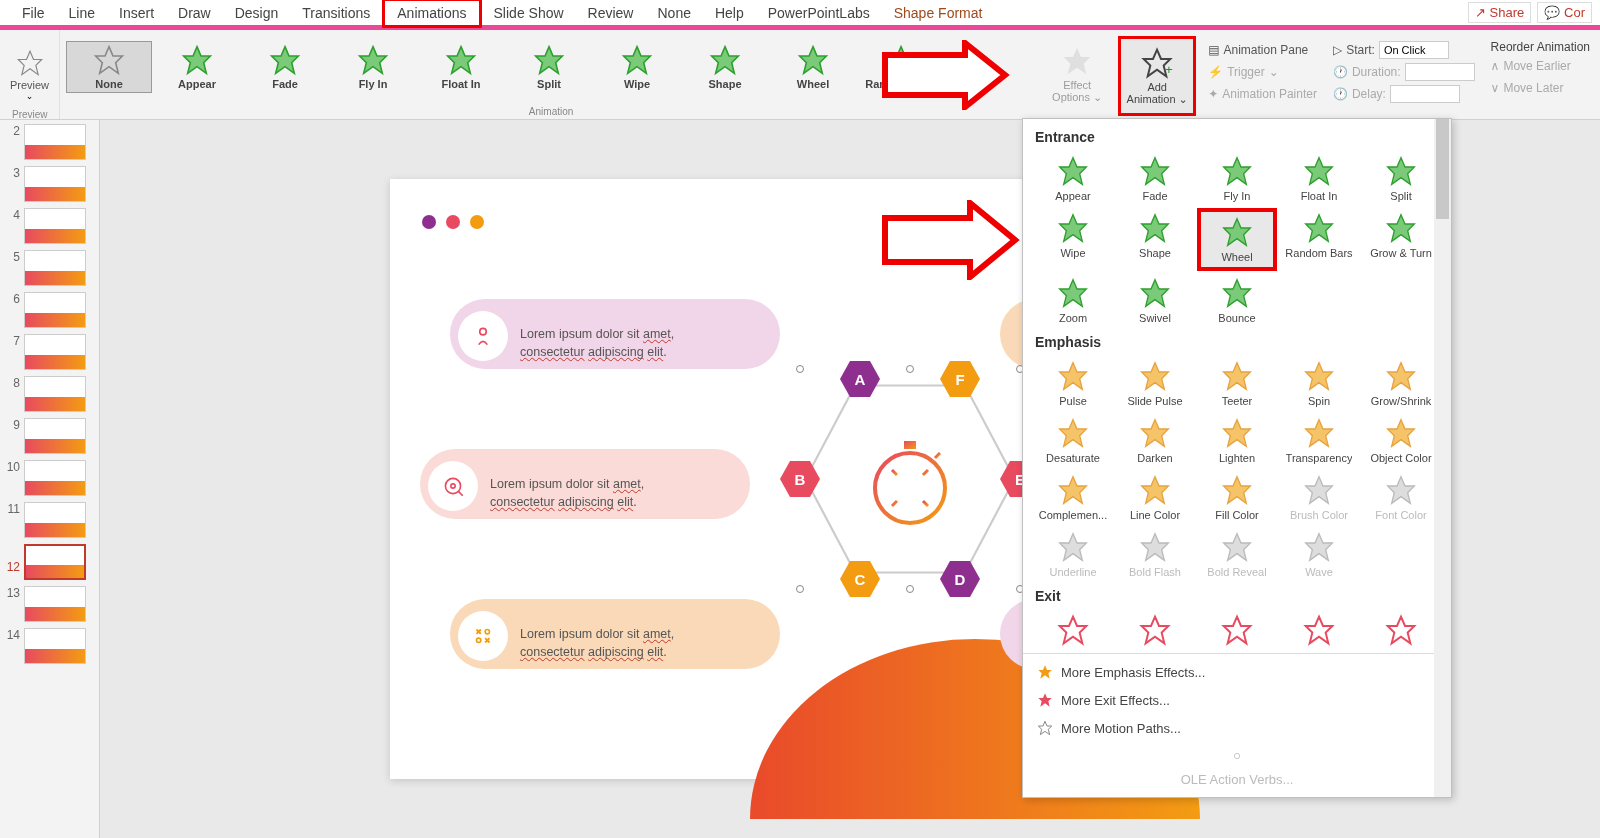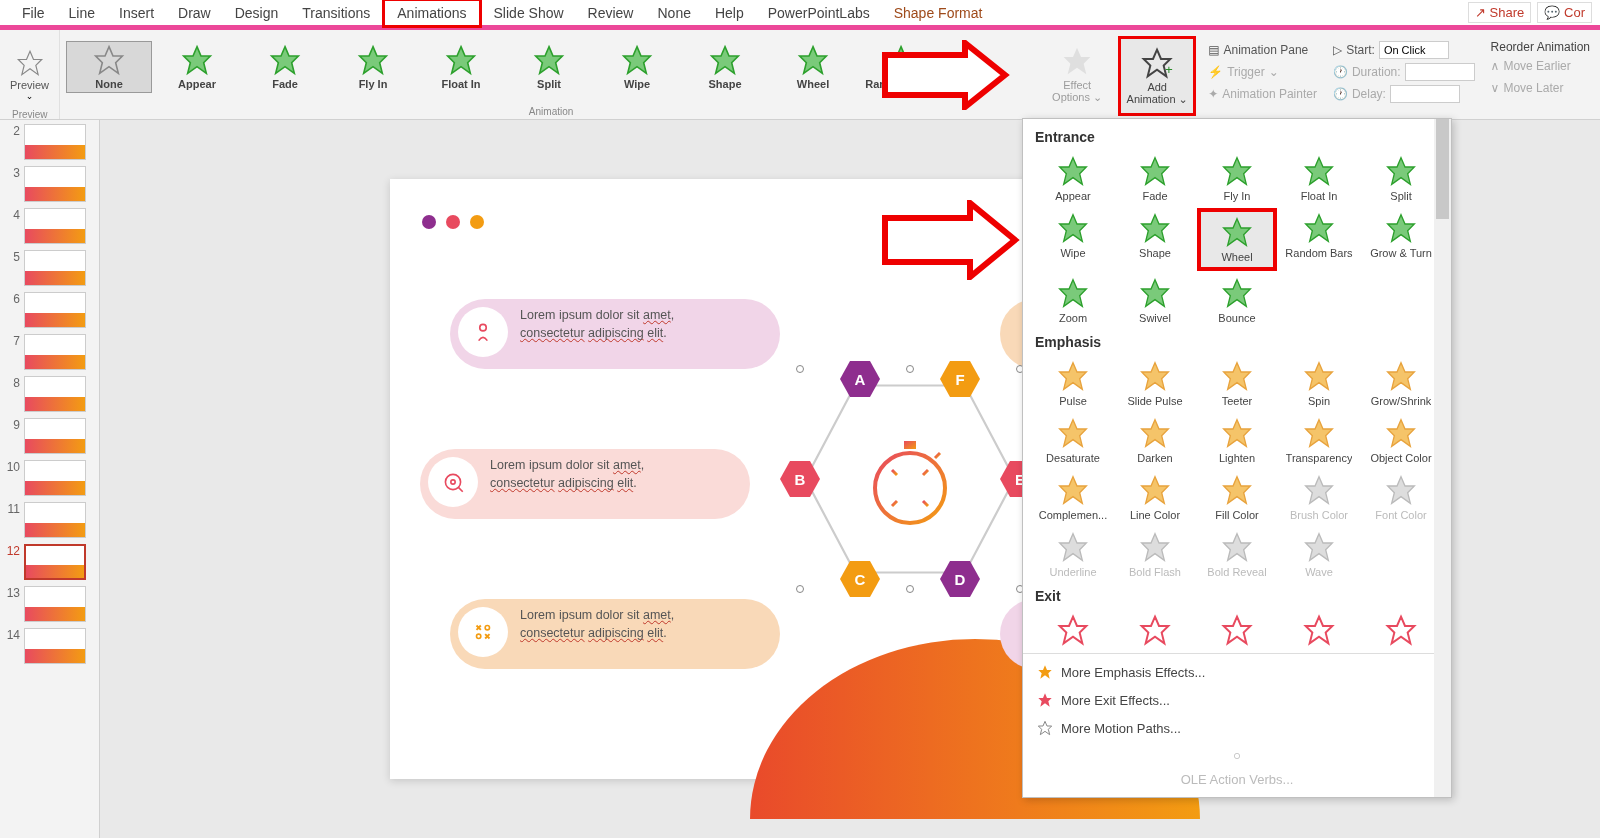--- a/index.html
+++ b/index.html
@@ -36,32 +36,32 @@
     .timing-input { width: 70px; height: 18px; border: 1px solid #ccc; font-size: 11px; padding: 0 4px; background: #fff; }
     
     .red-arrow { position: absolute; z-index: 100; }
     .red-arrow svg { display: block; }
     
     .workspace { display: flex; height: calc(838px - 120px); position: relative; }
     
     .thumbnails { width: 100px; background: #f3f3f3; overflow-y: auto; border-right: 1px solid #d0d0d0; padding: 4px; }
     .thumb-row { display: flex; align-items: flex-start; gap: 4px; margin-bottom: 6px; }
     .thumb-num { width: 16px; font-size: 12px; color: #666; text-align: right; }
-    .thumb-num.active { color: #C0392B; }
+    .thumb-num.active { color: #C0392B; margin-top: 16px; }
     .thumb-box { width: 62px; height: 36px; background: #fff; border: 1px solid #ccc; position: relative; overflow: hidden; }
     .thumb-box.active { border: 2px solid #C0392B; }
     .thumb-swatch { position: absolute; }
     
     .slide-area { flex: 1; background: #e9e9e9; display: flex; align-items: center; justify-content: center; padding: 20px; position: relative; overflow: hidden; }
     .slide { width: 920px; height: 600px; background: #fff; position: relative; box-shadow: 0 2px 8px rgba(0,0,0,0.15); }
     
     .dots { position: absolute; top: 36px; left: 32px; display: flex; gap: 10px; }
     .dot { width: 14px; height: 14px; border-radius: 50%; }
     
-    .pill { position: absolute; width: 330px; height: 70px; border-radius: 35px; display: flex; align-items: flex-start; padding: 8px 18px 8px 8px; gap: 12px; }
+    .pill { position: absolute; width: 330px; height: 70px; border-radius: 35px; display: flex; align-items: flex-end; padding: 8px 18px 8px 8px; gap: 12px; }
     .pill-icon { width: 50px; height: 50px; border-radius: 50%; background: #fff; display: flex; align-items: center; justify-content: center; flex-shrink: 0; }
     .pill-text { font-size: 12.5px; color: #555; line-height: 1.4; }
     .pill-text span { text-decoration: underline wavy #C0392B 1px; text-decoration-skip-ink: none; }
     
     .pill.right { flex-direction: row-reverse; padding: 8px 8px 8px 18px; }
     
     .hex-center { position: absolute; left: 410px; top: 190px; width: 220px; height: 220px; }
     .big-hex { position: absolute; inset: 0; }
     .sel-handle { position: absolute; width: 8px; height: 8px; background: #fff; border: 1px solid #888; border-radius: 50%; }
     .hex-badge { position: absolute; width: 40px; height: 40px; display: flex; align-items: center; justify-content: center; color: #fff; font-weight: bold; font-size: 15px; }

